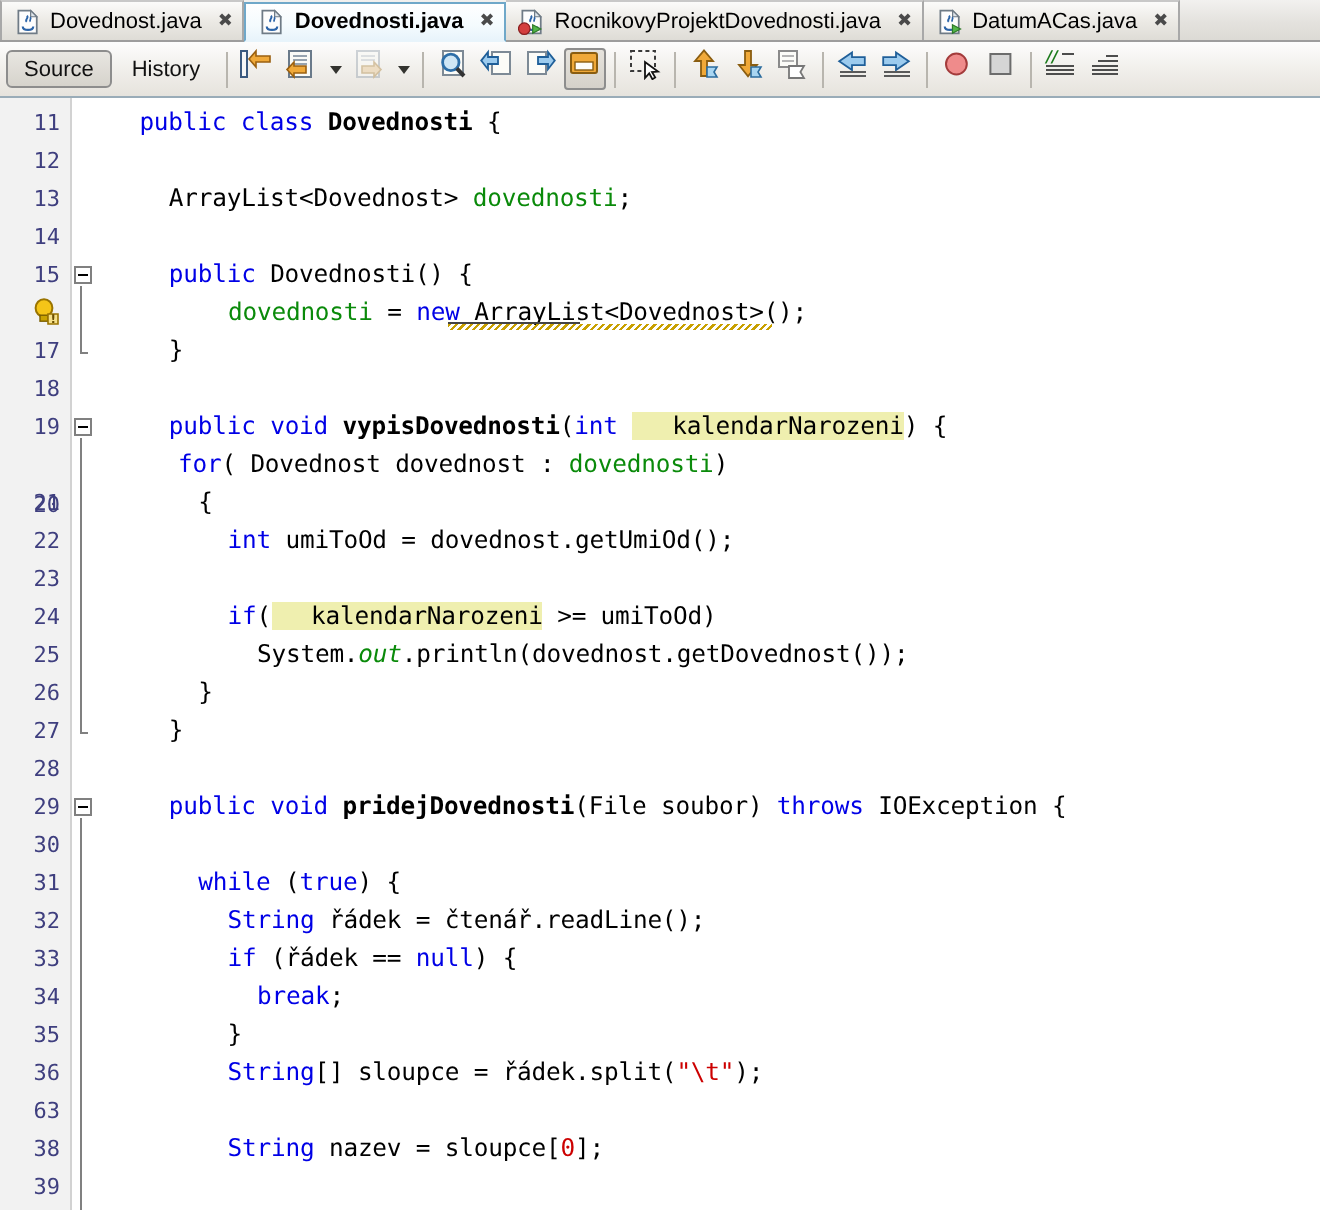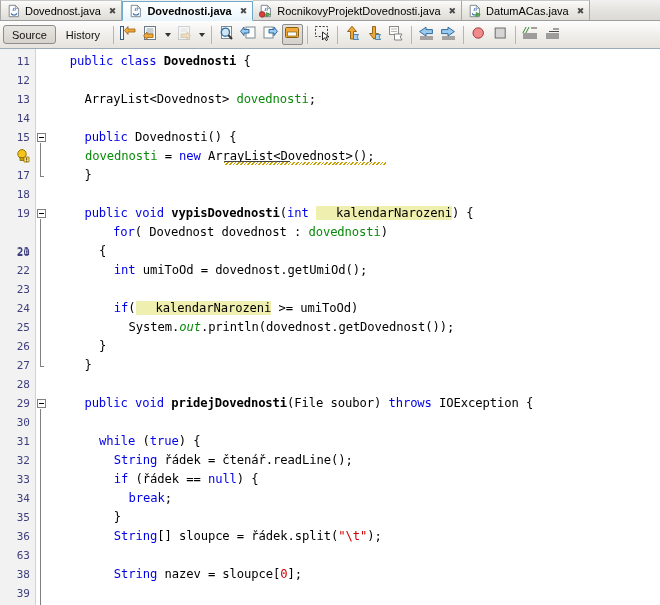--- a/index.html
+++ b/index.html
@@ -518,24 +518,24 @@
         <div class="fold-box" style="top: 160px; left: 1px;"></div>
         <div class="fold-line" style="top: 170px; height: 147px;"></div>
         <div class="fold-end" style="top: 317px;"></div>
         <div class="fold-box" style="top: 350px; left: 1px;"></div>
         <div class="fold-line" style="top: 360px; height: 197px;"></div>
       </div>
     <div class="code" id="codearea">
         <div class="codeline" style="top: 3px; left: 20.7px;"><span class="kw ">public</span> <span class="kw ">class</span> <span class="bold">Dovednosti</span> {</div>
         <div class="codeline" style="top: 41px; left: 35.4px;">ArrayList&lt;Dovednost&gt; <span class="fld ">dovednosti</span>;</div>
         <div class="codeline" style="top: 79px; left: 35.4px;"><span class="kw ">public</span> Dovednosti() {</div>
-        <div class="codeline" style="top: 98px; left: 36px; text-align: center;"><span class="fld ">dovednosti</span> = <span class="kw ">new</span> ArrayList&lt;Dovednost&gt;();</div>
+        <div class="codeline" style="top: 98px; left: 65px; text-align: center;"><span class="fld ">dovednosti</span> = <span class="kw ">new</span> ArrayList&lt;Dovednost&gt;();</div>
         <div class="codeline" style="top: 117px; left: 35.4px;">}</div>
         <div class="codeline" style="top: 155px; left: 35.4px;"><span class="kw ">public</span> <span class="kw ">void</span> <span class="bold">vypisDovednosti</span>(<span class="kw ">int</span> <span class="hl">kalendarNarozeni</span>) {</div>
-        <div class="codeline" style="top: 174px; left: 64px;"><span class="kw ">for</span>( Dovednost dovednost : <span class="fld ">dovednosti</span>)</div>
+        <div class="codeline" style="top: 174px; left: 40px;"><span class="kw ">for</span>( Dovednost dovednost : <span class="fld ">dovednosti</span>)</div>
         <div class="codeline" style="top: 193px; left: 50.1px;">{</div>
         <div class="codeline" style="top: 212px; left: 64.8px;"><span class="kw ">int</span> umiToOd = dovednost.getUmiOd();</div>
         <div class="codeline" style="top: 250px; left: 64.8px;"><span class="kw ">if</span>(<span class="hl">kalendarNarozeni</span> &gt;= umiToOd)</div>
         <div class="codeline" style="top: 269px; left: 79.5px;">System.<span class="stat ">out</span>.println(dovednost.getDovednost());</div>
         <div class="codeline" style="top: 288px; left: 50.1px;">}</div>
         <div class="codeline" style="top: 307px; left: 35.4px;">}</div>
         <div class="codeline" style="top: 345px; left: 35.4px;"><span class="kw ">public</span> <span class="kw ">void</span> <span class="bold">pridejDovednosti</span>(File soubor) <span class="kw ">throws</span> IOException {</div>
         <div class="codeline" style="top: 383px; left: 50.1px;"><span class="kw ">while</span> (<span class="kw ">true</span>) {</div>
         <div class="codeline" style="top: 402px; left: 64.8px;"><span class="kw ">String</span> řádek = čtenář.readLine();</div>
         <div class="codeline" style="top: 421px; left: 64.8px;"><span class="kw ">if</span> (řádek == <span class="kw ">null</span>) {</div>

